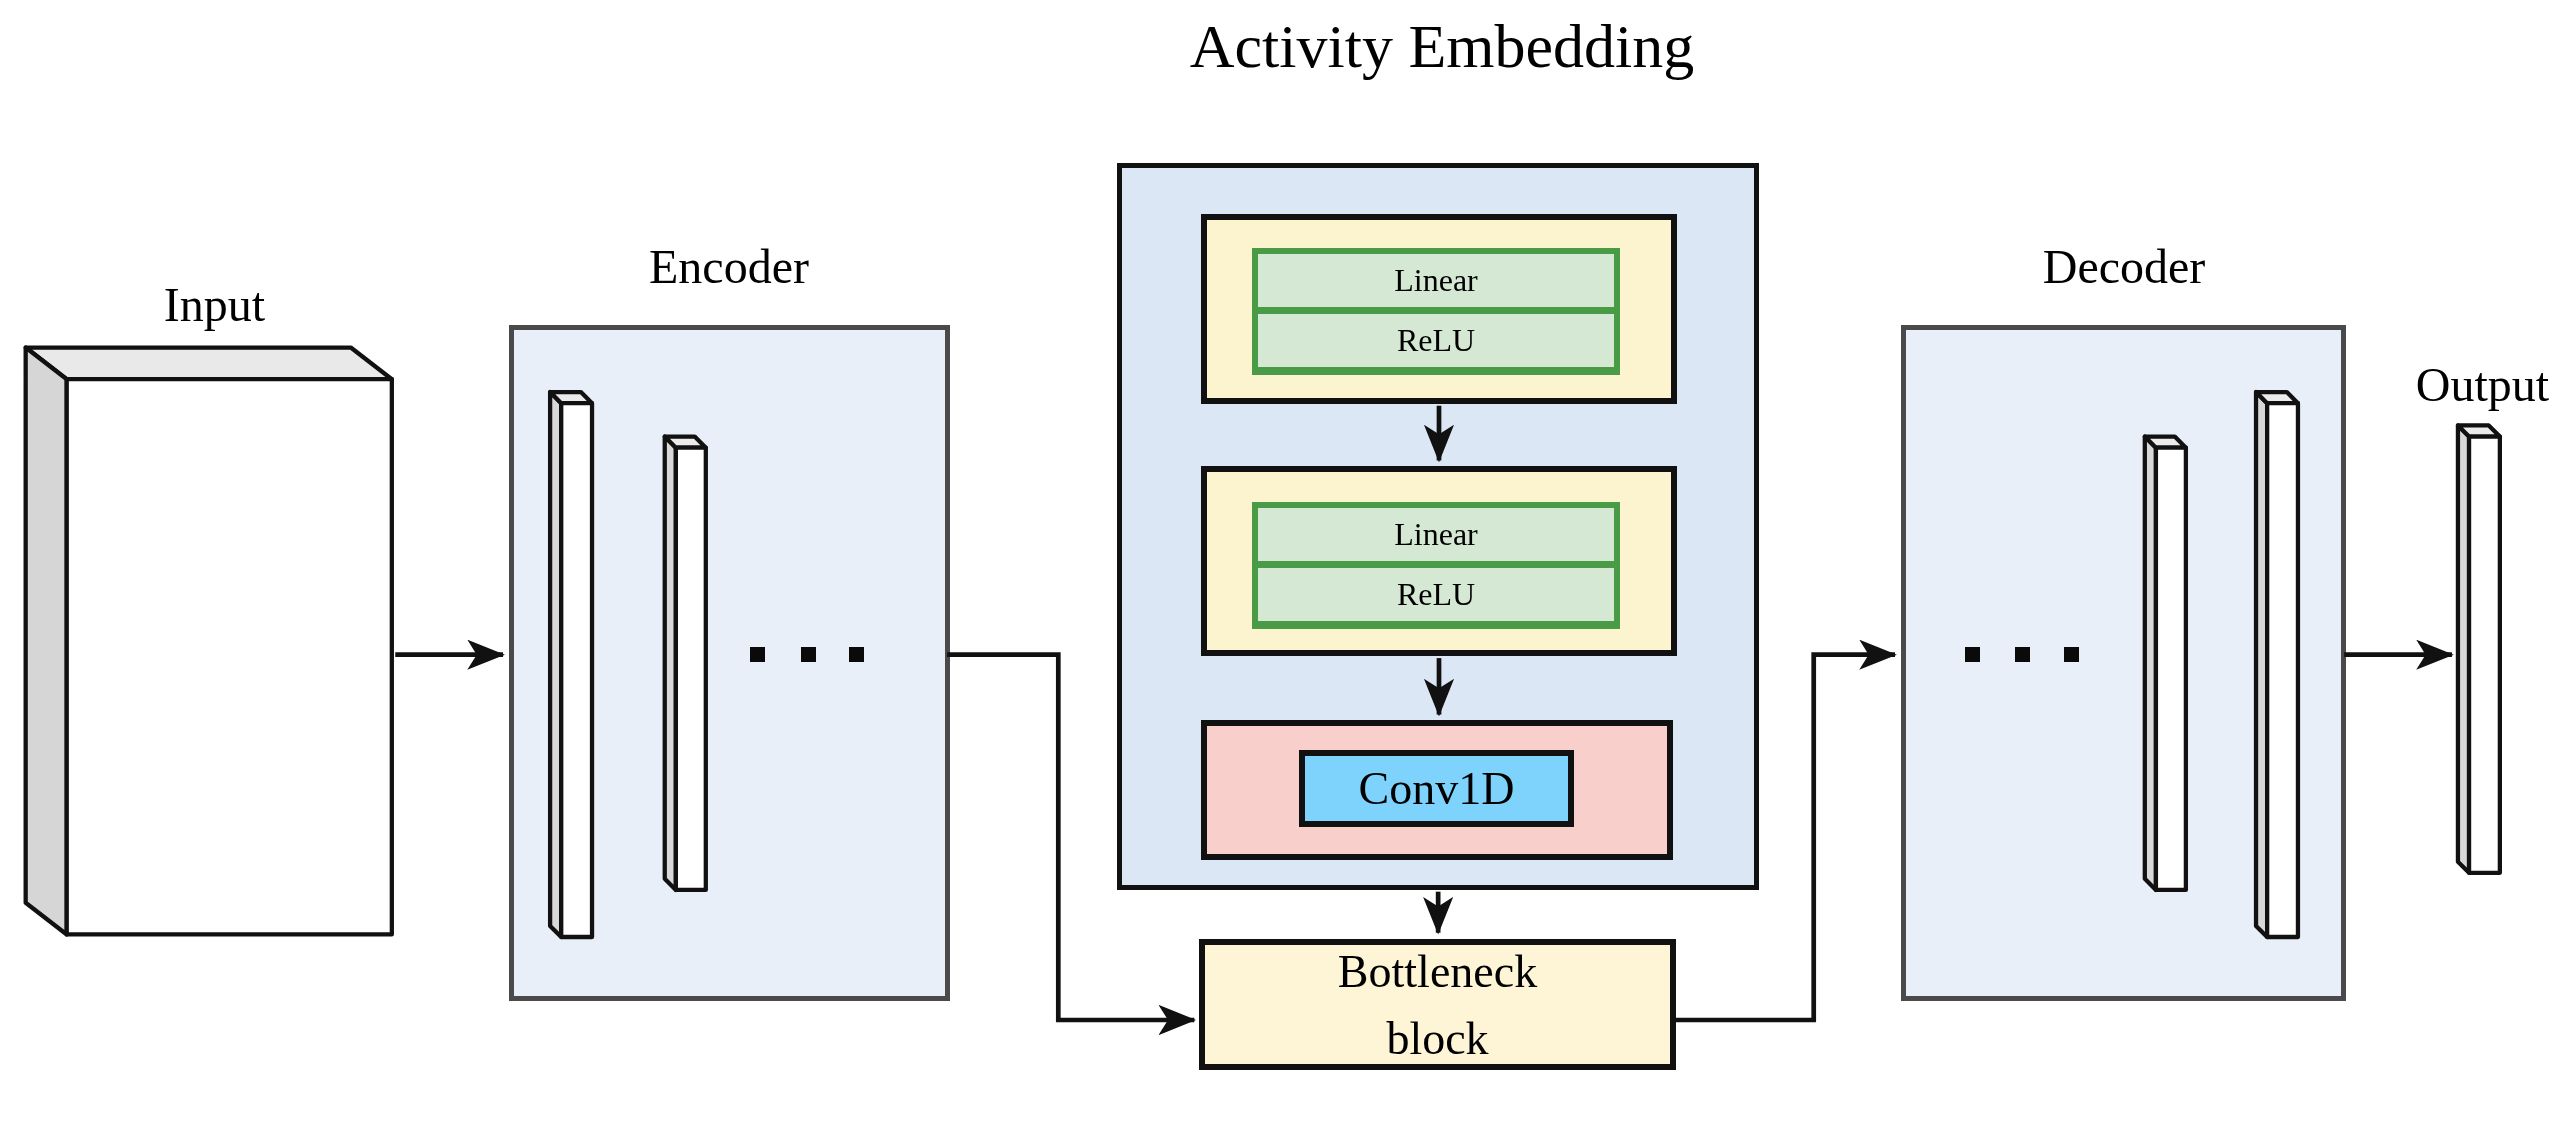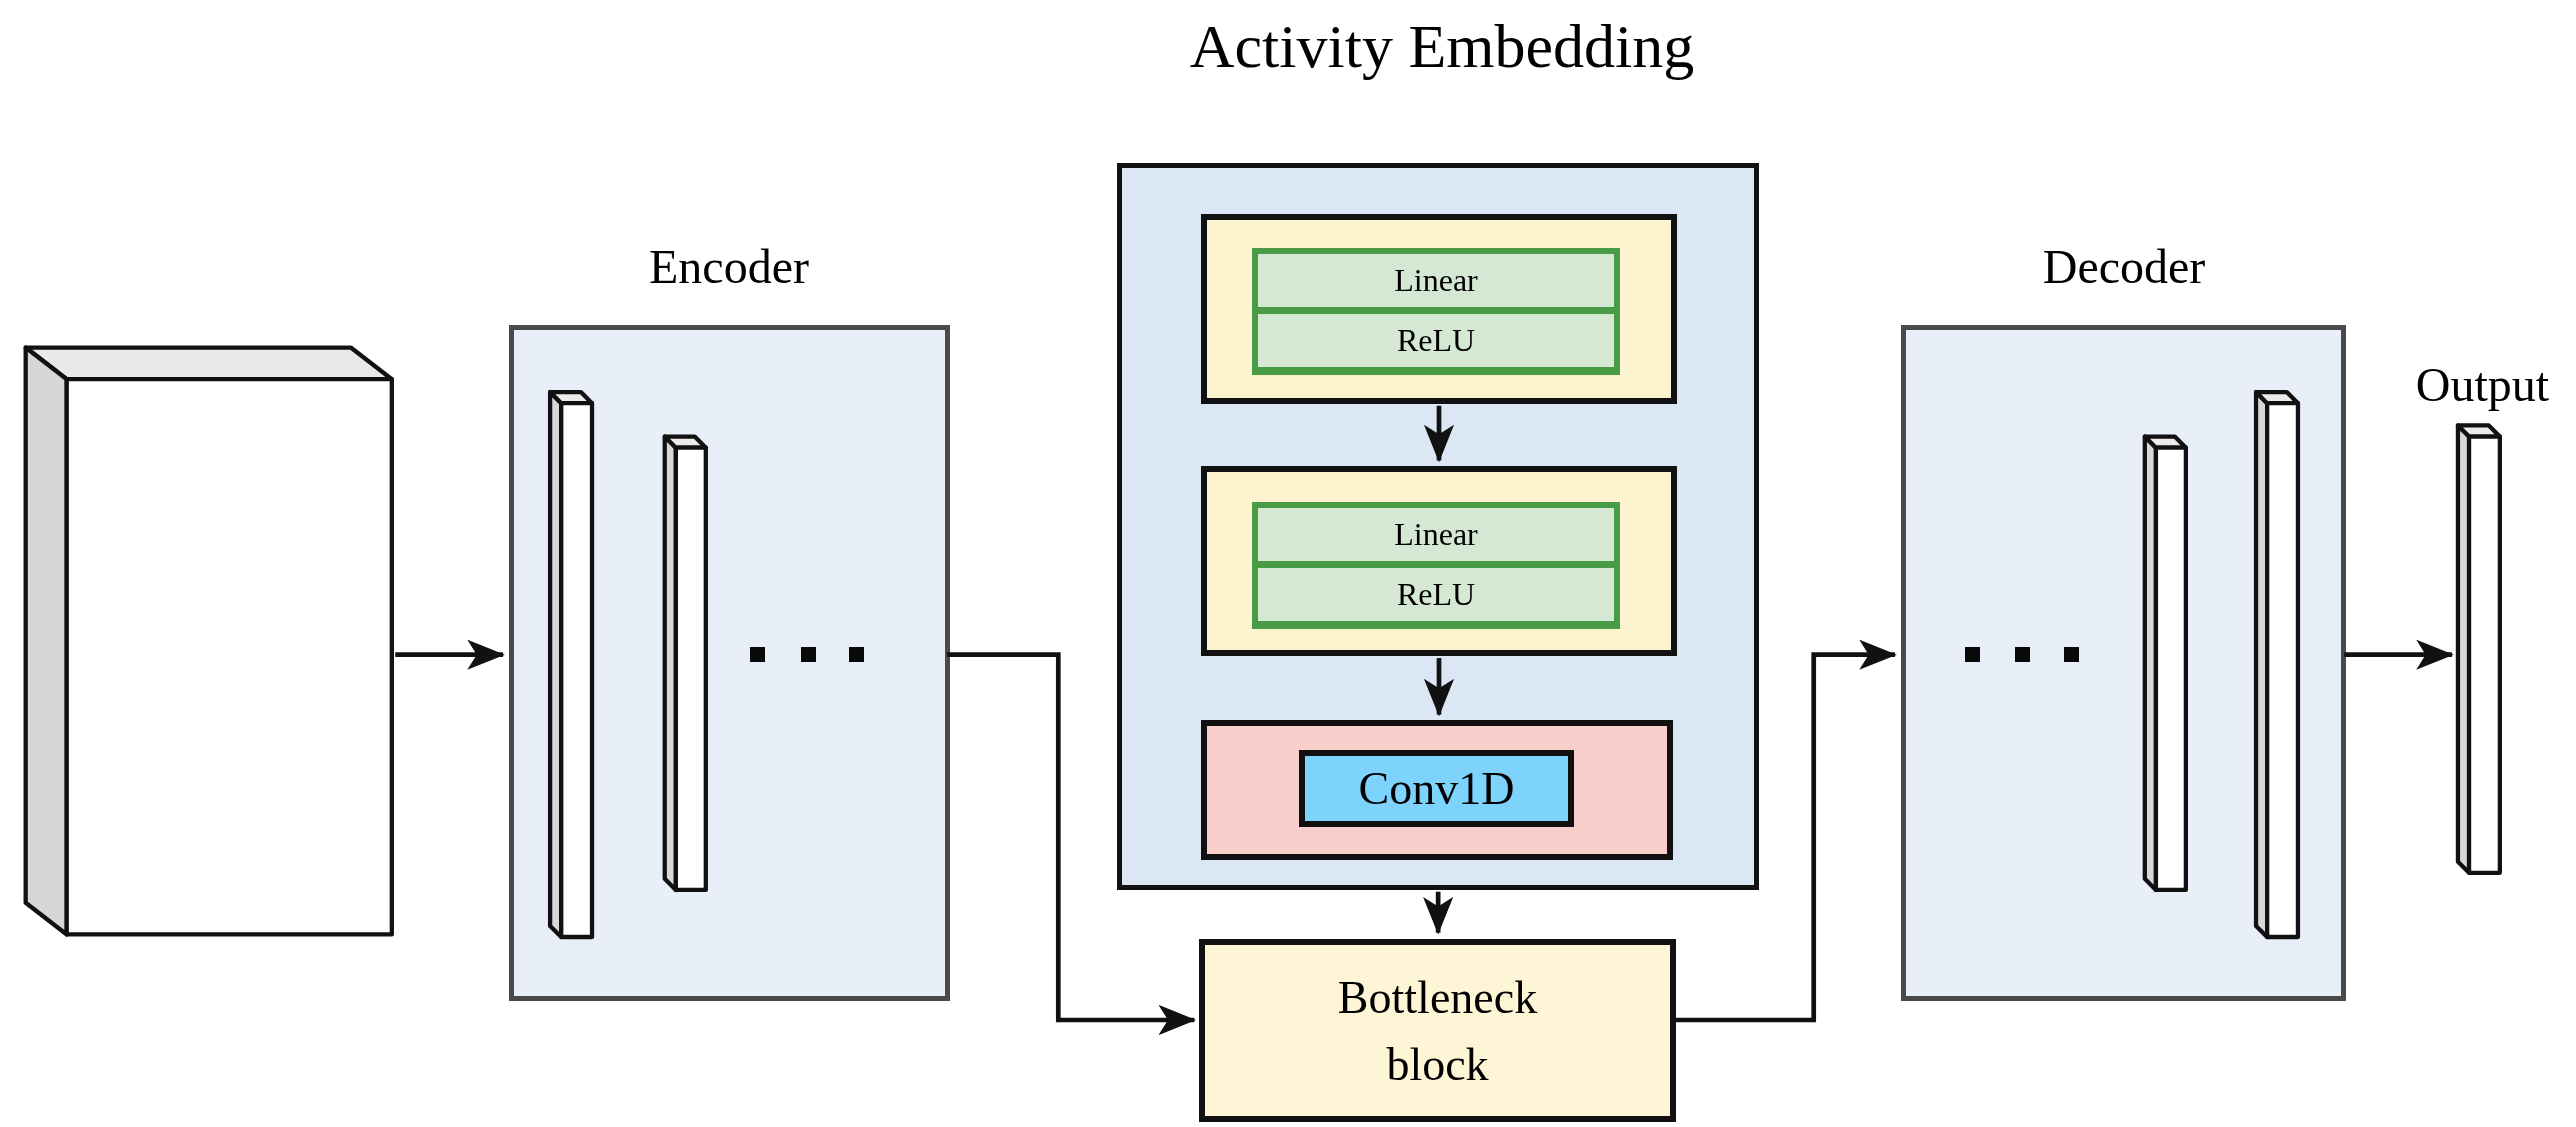--- a/index.html
+++ b/index.html
@@ -26,34 +26,35 @@
   .yb2{top:466px;}
   .green-box{position:absolute;left:1252px;width:368px;height:127px;border:6.8px solid #4a9b45;background:#4a9b45;box-sizing:border-box;display:flex;flex-direction:column;}
   .gb1{top:248px;}
   .gb2{top:502px;}
   .green-row{height:53px;background:#d5e8d4;display:flex;align-items:center;justify-content:center;font-size:32px;}
   .green-div{height:6.8px;background:#4a9b45;}
 
   .pink-block{position:absolute;left:1201px;top:720px;width:472px;height:140px;background:#f8cfcb;border:6px solid #111;box-sizing:border-box;}
   .purple-block{position:absolute;left:1299px;top:750px;width:275px;height:77px;background:#7dd3fc;border:6px solid #111;box-sizing:border-box;display:flex;align-items:center;justify-content:center;font-size:46px;}
 
-  .bottleneck{position:absolute;left:1199px;top:939px;width:477px;height:183px;background:#fdf5d6;border:6px solid #111;box-sizing:border-box;display:flex;flex-direction:column;align-items:center;justify-content:center;font-size:46px;line-height:67px;}
+  .bottleneck{position:absolute;left:1199px;top:939px;width:477px;height:131px;background:#fdf5d6;border:6px solid #111;box-sizing:border-box;display:flex;flex-direction:column;align-items:center;justify-content:center;font-size:46px;line-height:67px;}
 
   .dot{position:absolute;width:15.4px;height:15.4px;background:#0a0a0a;top:647px;}
 
   svg.overlay{position:absolute;left:0;top:0;pointer-events:none;}
 </style>
 </head>
 <body>
 
 <div class="canvas">
 
   <div class="lbl title" style="left:1057px;top:8.6px;width:770px;">
     <div>Activity Embedding</div>
   </div>
+  <div class="lbl side-label" style="left:86px;top:279px;width:257px;">Input</div>
   <div class="lbl side-label" style="left:515px;top:241px;width:428px;">Encoder</div>
   <div class="lbl side-label" style="left:1910px;top:241px;width:428px;">Decoder</div>
   <div class="lbl side-label" style="left:2354px;top:359px;width:257px;">Output</div>
 
   <div class="box coder-box encoder-box"></div>
   <div class="box coder-box decoder-box"></div>
   <div class="box module-box"></div>
 
   <div class="yellow-block yb1"></div>
   <div class="green-box gb1">

